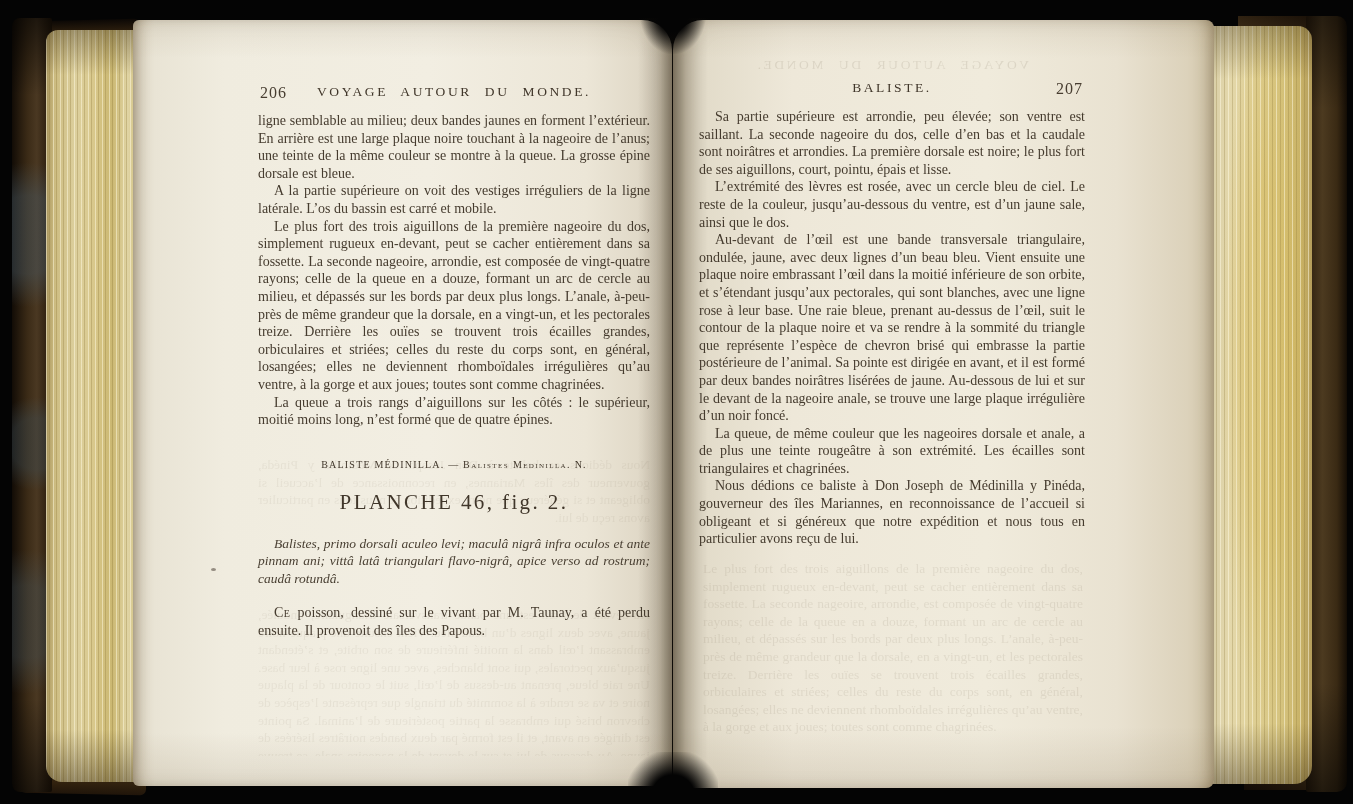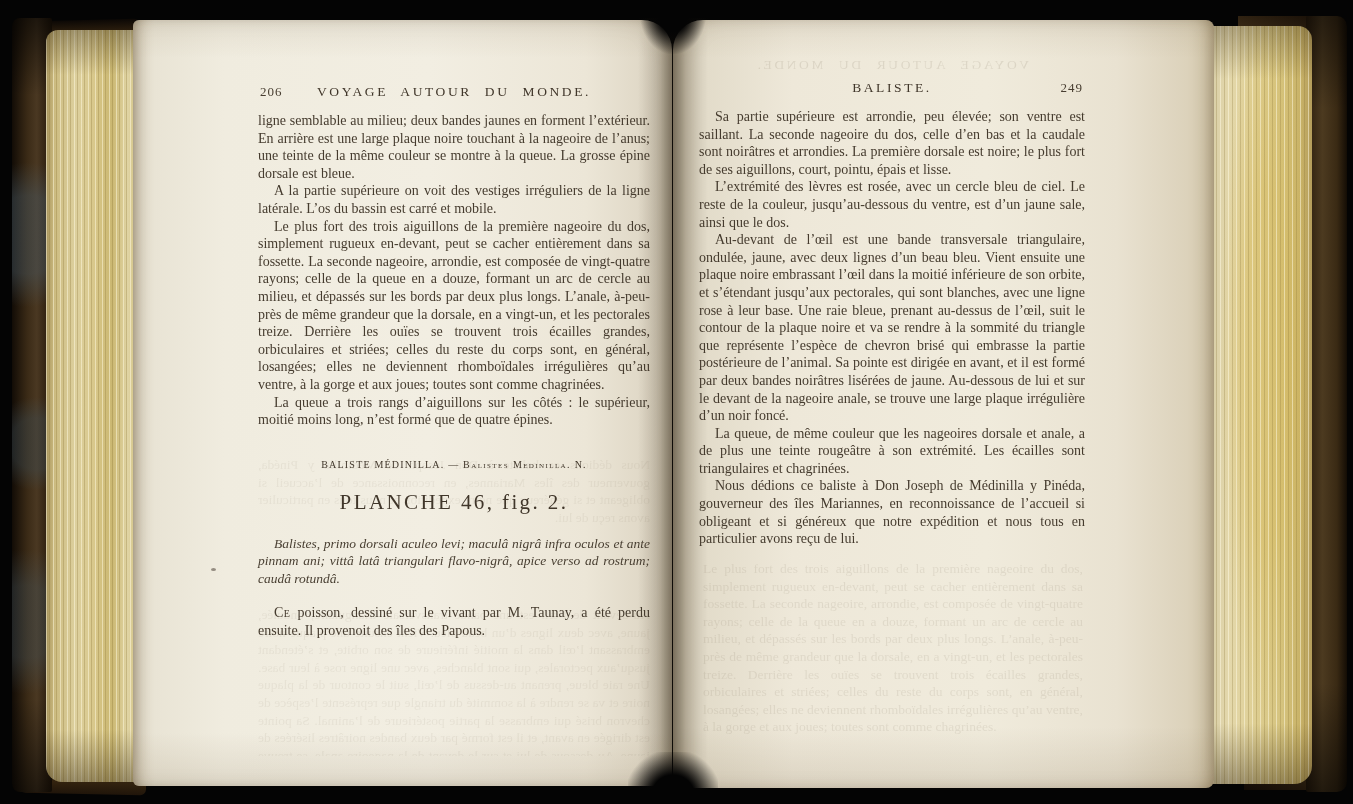--- a/index.html
+++ b/index.html
@@ -89,21 +89,21 @@
     position:absolute;left:628px;top:752px;width:90px;height:46px;z-index:6;pointer-events:none;
     background:radial-gradient(ellipse at 50% 96%, #040404 34%, rgba(4,4,4,0) 76%);
   }
 
   
   .text-col{position:absolute;color:#453b2e;}
   .text-col-left{left:125px;top:64px;width:392px;}
   .text-col-right{left:26px;top:60px;width:386px;}
 
   .page-header{position:relative;height:22px;margin-bottom:6px;}
-  .pagenum{position:absolute;top:0;font-size:13px;letter-spacing:1px;color:#473d30;}
+  .pagenum{position:absolute;top:0;font-size:16px;letter-spacing:1px;color:#473d30;}
   .pagenum-left{left:2px;}
   .pagenum-right{right:2px;}
   .running-title{
     text-align:center;font-size:13.5px;letter-spacing:2.6px;word-spacing:7px;color:#40362a;
   }
 
   .body-text{font-size:14px;line-height:17.6px;text-align:justify;}
   .body-text p{margin:0;}
   .body-text p.indent{text-indent:16px;}
 
@@ -181,21 +181,21 @@
     <div class="speck" style="left:78px;top:548px;width:5px;height:3px;opacity:.55;"></div>
   </div>
 
   <div class="page page-right">
     <div class="ghost ghost-mirrored ghost-title-right">VOYAGE AUTOUR DU MONDE.</div>
     <div class="ghost ghost-low-right">Le plus fort des trois aiguillons de la première nageoire du dos, simplement rugueux en-devant, peut se cacher entièrement dans sa fossette. La seconde nageoire, arrondie, est composée de vingt-quatre rayons; celle de la queue en a douze, formant un arc de cercle au milieu, et dépassés sur les bords par deux plus longs. L’anale, à-peu-près de même grandeur que la dorsale, en a vingt-un, et les pectorales treize. Derrière les ouïes se trouvent trois écailles grandes, orbiculaires et striées; celles du reste du corps sont, en général, losangées; elles ne deviennent rhomboïdales irrégulières qu’au ventre, à la gorge et aux joues; toutes sont comme chagrinées.</div>
 
     <div class="text-col text-col-right">
       <div class="page-header">
         <div class="running-title">BALISTE.</div>
-        <span class="pagenum pagenum-right">249</span>
+        <span class="pagenum pagenum-right">207</span>
       </div>
 
       <div class="body-text">
         <p class="indent">Sa partie supérieure est arrondie, peu élevée; son ventre est saillant. La seconde nageoire du dos, celle d’en bas et la caudale sont noirâtres et arrondies. La première dorsale est noire; le plus fort de ses aiguillons, court, pointu, épais et lisse.</p>
         <p class="indent">L’extrémité des lèvres est rosée, avec un cercle bleu de ciel. Le reste de la couleur, jusqu’au-dessous du ventre, est d’un jaune sale, ainsi que le dos.</p>
         <p class="indent">Au-devant de l’œil est une bande transversale triangulaire, ondulée, jaune, avec deux lignes d’un beau bleu. Vient ensuite une plaque noire embrassant l’œil dans la moitié inférieure de son orbite, et s’étendant jusqu’aux pectorales, qui sont blanches, avec une ligne rose à leur base. Une raie bleue, prenant au-dessus de l’œil, suit le contour de la plaque noire et va se rendre à la sommité du triangle que représente l’espèce de chevron brisé qui embrasse la partie postérieure de l’animal. Sa pointe est dirigée en avant, et il est formé par deux bandes noirâtres lisérées de jaune. Au-dessous de lui et sur le devant de la nageoire anale, se trouve une large plaque irrégulière d’un noir foncé.</p>
         <p class="indent">La queue, de même couleur que les nageoires dorsale et anale, a de plus une teinte rougeâtre à son extrémité. Les écailles sont triangulaires et chagrinées.</p>
         <p class="indent">Nous dédions ce baliste à Don Joseph de Médinilla y Pinéda, gouverneur des îles Mariannes, en reconnoissance de l’accueil si obligeant et si généreux que notre expédition et nous tous en particulier avons reçu de lui.</p>
       </div>
     </div>

